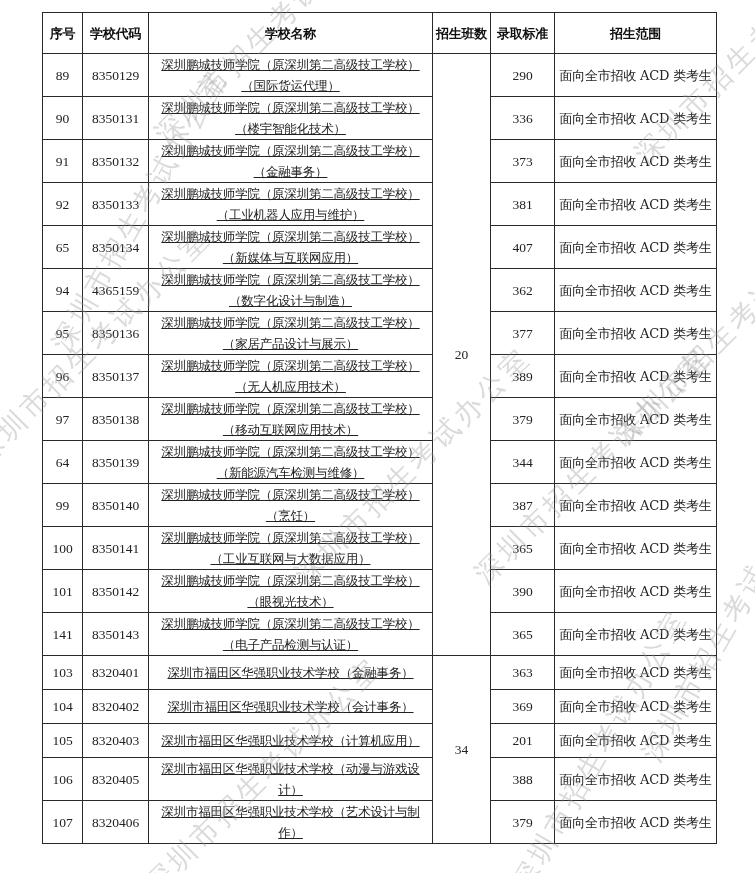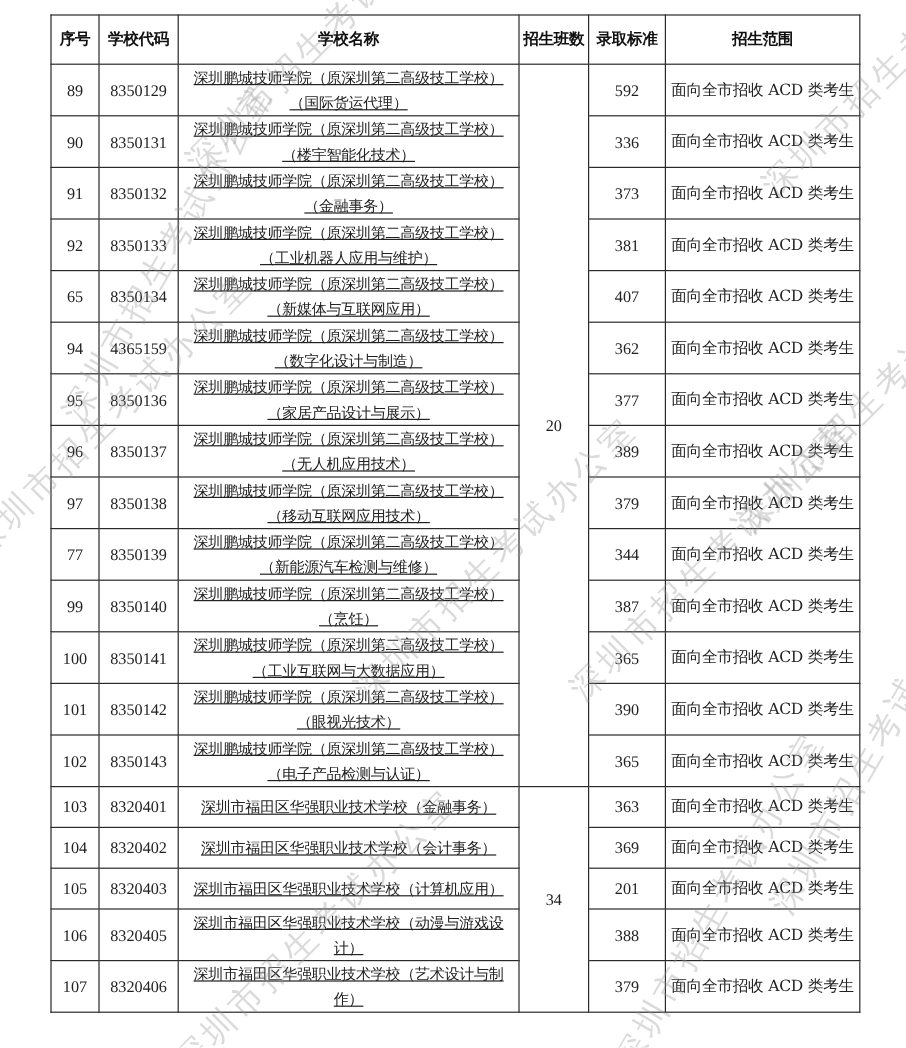--- a/index.html
+++ b/index.html
@@ -47,21 +47,21 @@
     </thead>
     <tbody id="tbody">
         <tr class="r2">
           <td class="seq">89</td>
           <td class="code">8350129</td>
           <td class="name">
             <div>深圳鹏城技师学院（原深圳第二高级技工学校）</div>
             <div>（国际货运代理）</div>
           </td>
           <td class="classes" rowspan="14">20</td>
-          <td class="score">592</td>
+          <td class="score">290</td>
           <td class="range">面向全市招收 ACD 类考生</td>
         </tr>
         <tr class="r2">
           <td class="seq">90</td>
           <td class="code">8350131</td>
           <td class="name">
             <div>深圳鹏城技师学院（原深圳第二高级技工学校）</div>
             <div>（楼宇智能化技术）</div>
           </td>
           <td class="score">336</td>
@@ -131,21 +131,21 @@
           <td class="seq">97</td>
           <td class="code">8350138</td>
           <td class="name">
             <div>深圳鹏城技师学院（原深圳第二高级技工学校）</div>
             <div>（移动互联网应用技术）</div>
           </td>
           <td class="score">379</td>
           <td class="range">面向全市招收 ACD 类考生</td>
         </tr>
         <tr class="r2">
-          <td class="seq">77</td>
+          <td class="seq">64</td>
           <td class="code">8350139</td>
           <td class="name">
             <div>深圳鹏城技师学院（原深圳第二高级技工学校）</div>
             <div>（新能源汽车检测与维修）</div>
           </td>
           <td class="score">344</td>
           <td class="range">面向全市招收 ACD 类考生</td>
         </tr>
         <tr class="r2">
           <td class="seq">99</td>
@@ -171,21 +171,21 @@
           <td class="seq">101</td>
           <td class="code">8350142</td>
           <td class="name">
             <div>深圳鹏城技师学院（原深圳第二高级技工学校）</div>
             <div>（眼视光技术）</div>
           </td>
           <td class="score">390</td>
           <td class="range">面向全市招收 ACD 类考生</td>
         </tr>
         <tr class="r2">
-          <td class="seq">102</td>
+          <td class="seq">141</td>
           <td class="code">8350143</td>
           <td class="name">
             <div>深圳鹏城技师学院（原深圳第二高级技工学校）</div>
             <div>（电子产品检测与认证）</div>
           </td>
           <td class="score">365</td>
           <td class="range">面向全市招收 ACD 类考生</td>
         </tr>
         <tr class="r1">
           <td class="seq">103</td>

